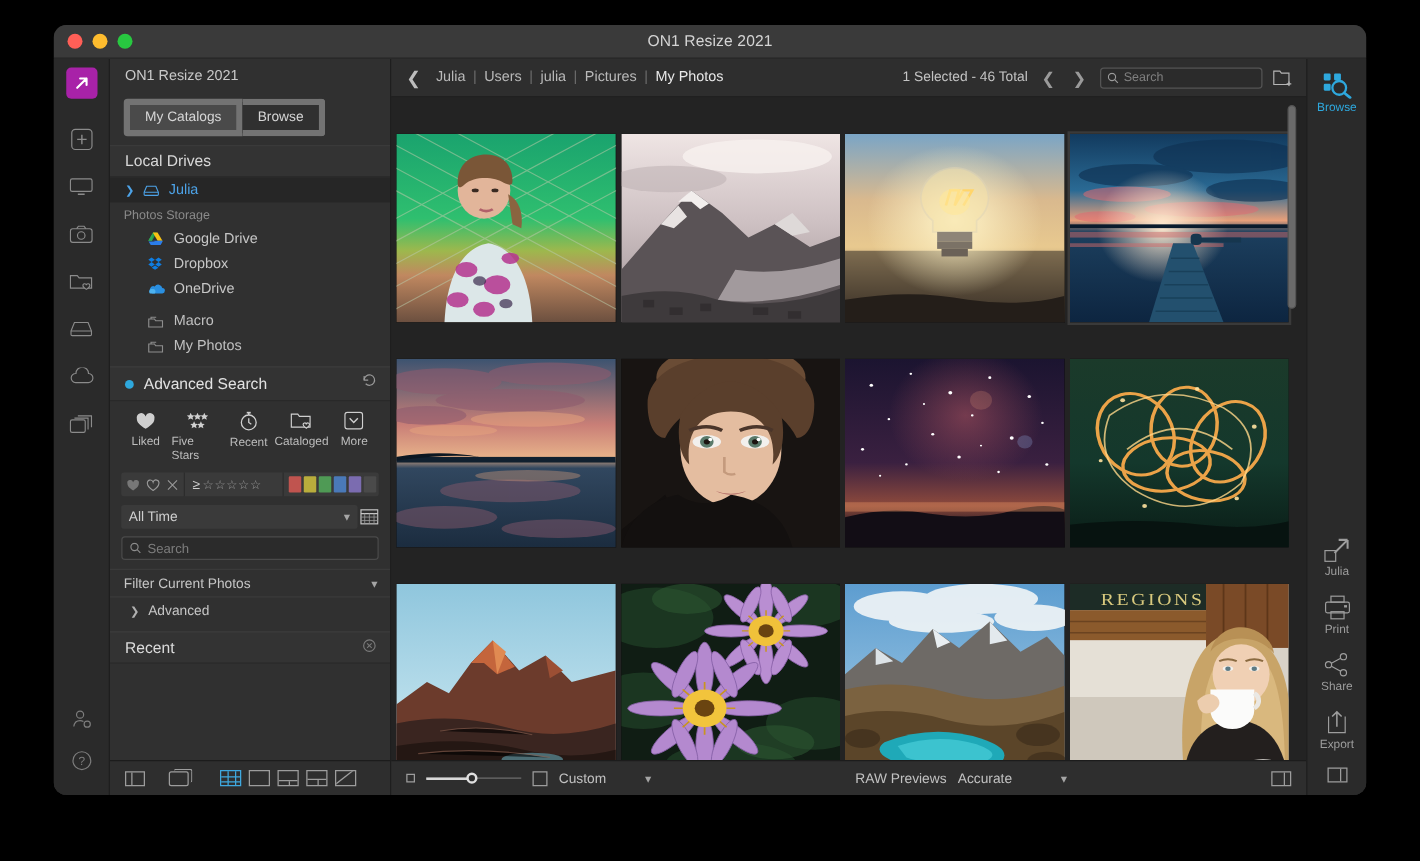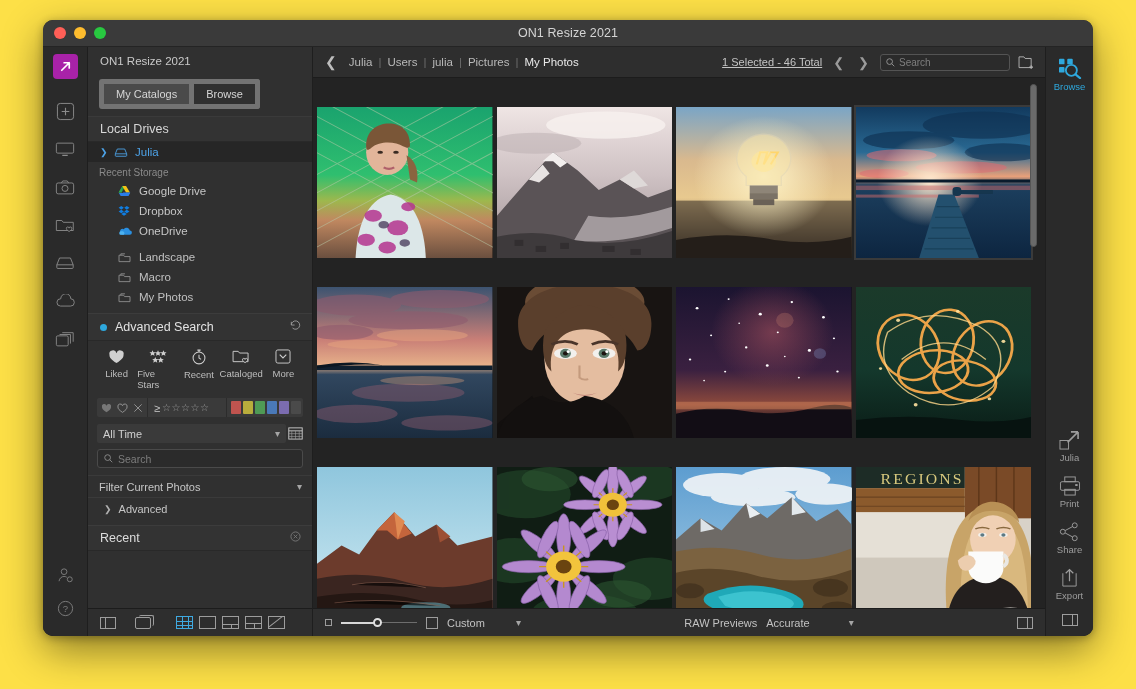--- a/index.html
+++ b/index.html
@@ -4,21 +4,21 @@
 <style>
   * { box-sizing: border-box; margin: 0; padding: 0; }
   html, body {
     width: 1136px; height: 689px;
     background: #ffffff;
     font-family: "Liberation Sans", sans-serif;
     overflow: hidden;
   }
   #root {
     position: relative; width: 1136px; height: 689px;
-    background: #fde047;
+    background: #000000;
   }
   
   .window {
     position: absolute; left: 43px; top: 20px;
     width: 1050px; height: 616px;
     background: #2b2b2b;
     border-radius: 10px;
     box-shadow: 0 14px 40px rgba(0,0,0,0.45), 0 2px 8px rgba(0,0,0,0.3);
     overflow: hidden;
     display: flex; flex-direction: column;
@@ -158,21 +158,21 @@
   .topbar {
     height: 31px; flex: 0 0 31px; background: #2e2e2e;
     border-bottom: 1px solid #1c1c1c;
     display: flex; align-items: center; padding: 0 10px 0 8px; gap: 8px;
   }
   .back-chev { color: #bdbdbd; font-size: 14px; padding: 0 4px; }
   .crumbs { display: flex; align-items: center; gap: 6px; font-size: 11.5px; color: #b9b9b9; }
   .crumbs .sep { color: #6c6c6c; }
   .crumbs .last { color: #e8e8e8; }
   .topbar .spacer { flex: 1; }
-  .count { font-size: 11px; color: #c4c4c4; text-decoration: underline; }
+  .count { font-size: 11px; color: #c4c4c4; }
   .nav-chev { color: #9a9a9a; font-size: 13px; padding: 0 3px; }
   .top-search {
     width: 130px; height: 17px; background: #2b2b2b; border: 1px solid #545454;
     border-radius: 3px; display: flex; align-items: center; gap: 4px;
     padding: 0 5px; font-size: 10px; color: #7f7f7f;
   }
   .newfolder { color: #b5b5b5; display: flex; align-items: center; }
 
   .gridwrap { flex: 1; position: relative; min-height: 0; background: #232323; overflow: hidden; }
   .grid {
@@ -356,21 +356,21 @@
           <span class="arrow">❯</span>
           <span class="ico">
             <svg width="14" height="11" viewBox="0 0 16 12">
                 <path d="M1.5 7.5 3.8 2h8.4l2.3 5.5v2a.8.8 0 0 1-.8.8H2.3a.8.8 0 0 1-.8-.8z" stroke="#4da3e8" fill="none"></path>
                 <path d="M1.5 7.5h13" stroke="#4da3e8"></path>
               </svg>
           </span>
           <span>Julia</span>
         </div>
 
-        <div class="sub-label">Recent Storage</div>
+        <div class="sub-label">Photos Storage</div>
         <div class="tree-row indent">
           <span class="ico">
             <svg width="13" height="12" viewBox="0 0 14 13">
                 <path d="M4.8 1 0.6 8.2h3.3L8 1z" fill="#1f9d4d"></path>
                 <path d="M9.2 1 13.4 8.2h-4.2L5 1z" fill="#f6c214" transform="translate(-0.5,0)"></path>
                 <path d="M0.9 8.8h12.2L11 12H2.8z" fill="#2b7de9"></path>
                 <path d="M4.8 1 0.6 8.2h3.3z" fill="#34a853"></path>
                 <path d="M4.9 8.2h8.3L11.2 12z" fill="#2b7de9"></path>
               </svg>
           </span>
@@ -393,29 +393,20 @@
             <svg width="14" height="10" viewBox="0 0 15 10">
                 <path d="M4 9h8.5a2.3 2.3 0 0 0 .2-4.6A3.6 3.6 0 0 0 6.2 3 2.8 2.8 0 0 0 4 9z" fill="#2a8fe0"></path>
                 <path d="M2 9h4.2A2.2 2.2 0 0 0 4 5.3 2.2 2.2 0 0 0 2 9z" fill="#4db2f0"></path>
               </svg>
           </span>
           <span>OneDrive</span>
         </div>
 
         <div class="gap"></div>
 
-        <div class="tree-row album">
-          <span class="ico">
-            <svg width="13" height="11" viewBox="0 0 14 12">
-                <path d="M1 3.5h5l1 1.5h6v5.5H1z" stroke="#8d8d8d" fill="none"></path>
-                <path d="M3 3.5V2h4.5" stroke="#8d8d8d" fill="none"></path>
-              </svg>
-          </span>
-          <span>Landscape</span>
-        </div>
         <div class="tree-row album">
           <span class="ico">
             <svg width="13" height="11" viewBox="0 0 14 12">
                 <path d="M1 3.5h5l1 1.5h6v5.5H1z" stroke="#8d8d8d" fill="none"></path>
                 <path d="M3 3.5V2h4.5" stroke="#8d8d8d" fill="none"></path>
               </svg>
           </span>
           <span>Macro</span>
         </div>
         <div class="tree-row album">

